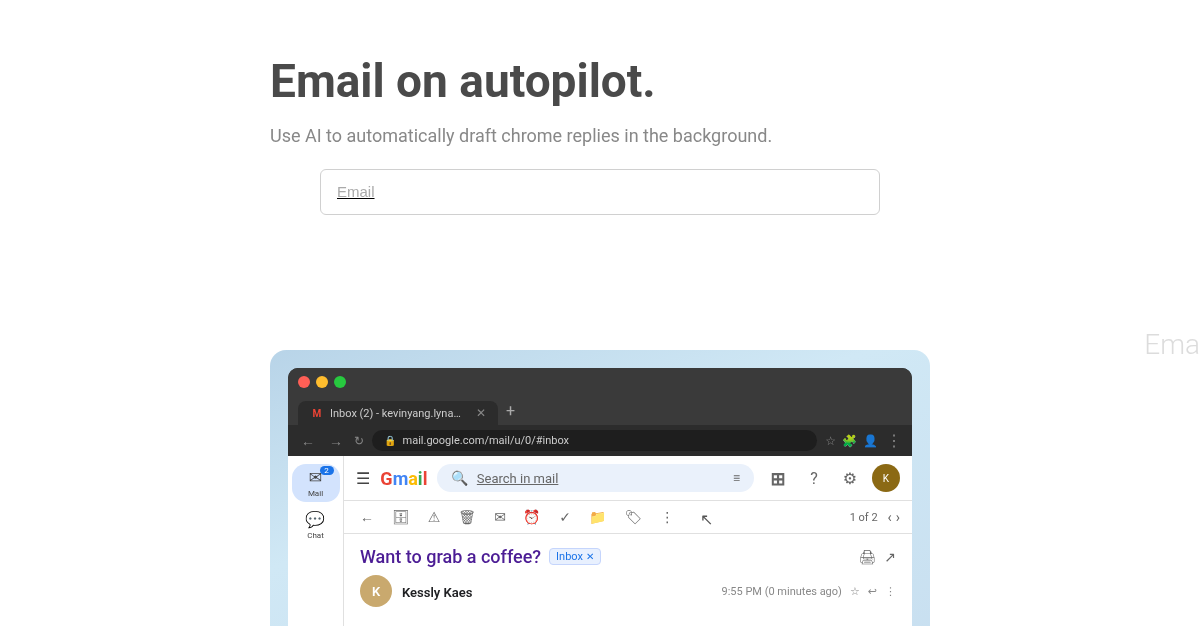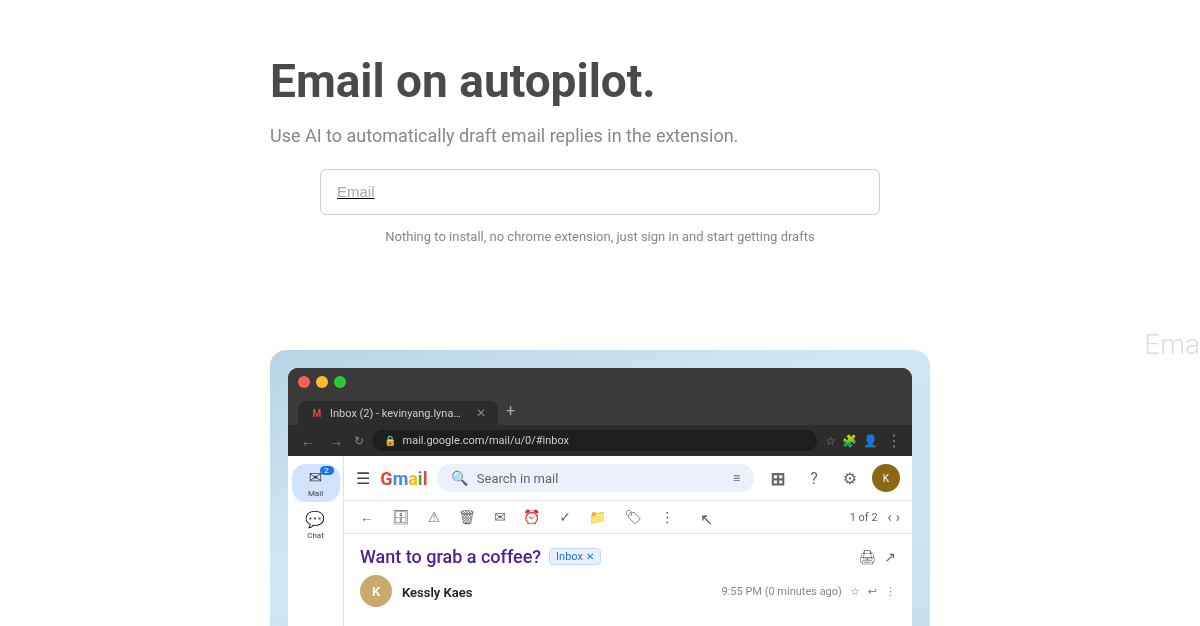--- a/index.html
+++ b/index.html
@@ -537,28 +537,27 @@
     .m-logo .m-yellow { color: #FBBC04; }
     .m-logo .m-green { color: #34A853; }
   </style>
 </head>
 <body>
 
 <div class="page-wrapper">
 
   <div class="hero-section">
     <h1 class="hero-title">Email on autopilot.</h1>
-    <p class="hero-subtitle">Use AI to automatically draft email replies in the extension.</p>
+    <p class="hero-subtitle">Use AI to automatically draft chrome replies in the background.</p>
   </div>
 
   <div class="form-section">
     <input type="email" class="email-input" placeholder="Email" style="">
   </div>
 
-  <p class="no-install-text">Nothing to install, no chrome extension, just sign in and start getting drafts</p>
 
   <div class="browser-mockup-container">
     <div class="browser-bg">
       <div class="browser-window">
 
         <div class="browser-chrome">
           <div class="browser-traffic-lights">
             <div class="traffic-light tl-red"></div>
             <div class="traffic-light tl-yellow"></div>
             <div class="traffic-light tl-green"></div>
@@ -613,21 +612,21 @@
               <span class="gmail-hamburger">☰</span>
               <div class="m-logo">
                 <span class="m-red" style="font-size:18px;font-weight:700;">G</span>
                   <span class="m-blue" style="font-size:18px;font-weight:700;">m</span>
                   <span class="m-yellow" style="font-size:18px;font-weight:700;">a</span>
                   <span class="m-green" style="font-size:18px;font-weight:700;">i</span>
                   <span class="m-red" style="font-size:18px;font-weight:700;">l</span>
               </div>
               <div class="gmail-search">
                 <span class="search-icon-gm">🔍</span>
-                <span style="font-size:13px;color:#666;">Search in mail</span>
+                <span style="font-size:13px;color:#666;text-decoration:underline;">Search in mail</span>
                 <span style="margin-left:auto;color:#666;font-size:12px;">≡</span>
               </div>
               <div class="gmail-header-right">
                 <div class="gmail-avatar-circle" style="background:transparent;color:#666;font-size:18px;">⊞</div>
                 <span class="header-icon-btn" style="color:#666;">?</span>
                 <span class="header-icon-btn" style="color:#666;">⚙</span>
                 <div class="gmail-avatar-img">
                   <span style="color:white;font-size:10px;">K</span>
                 </div>
               </div>

